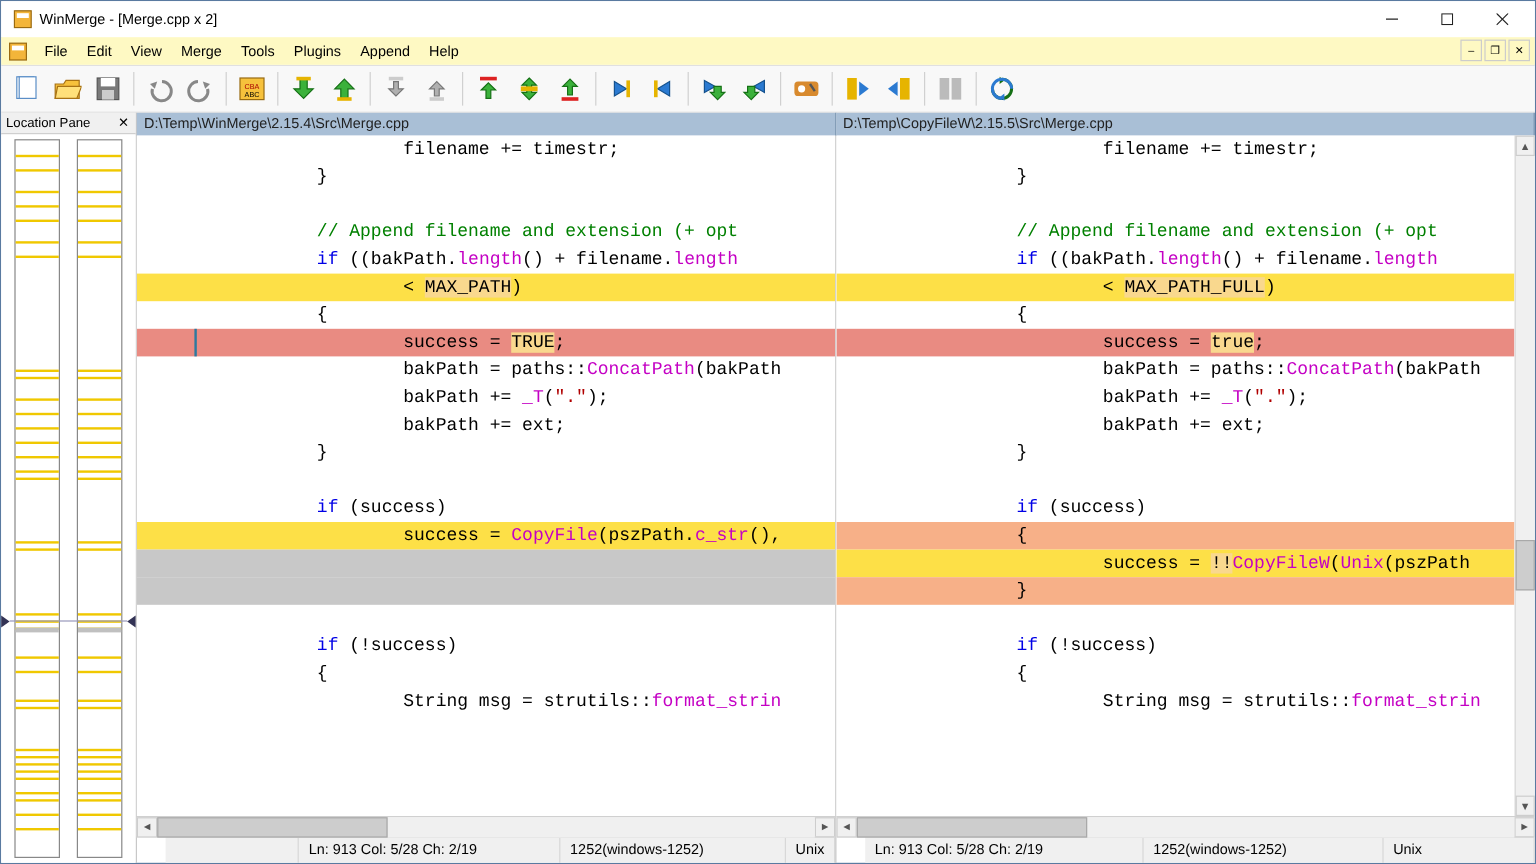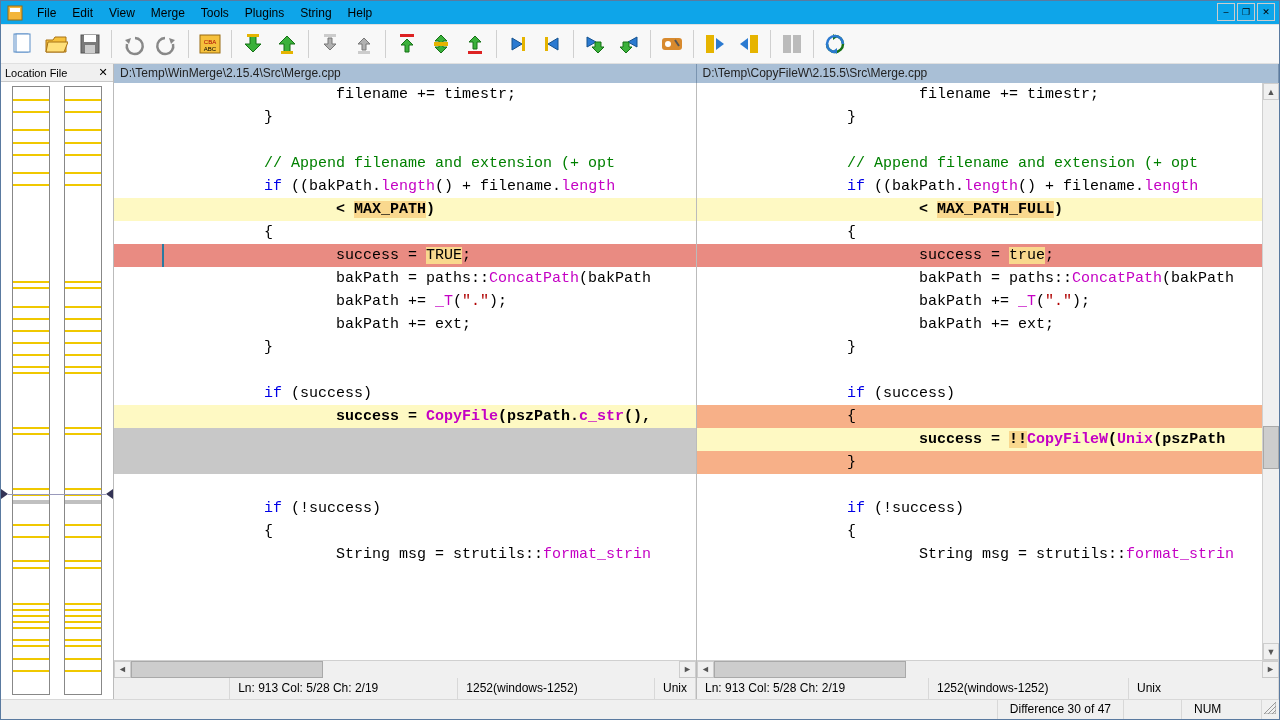--- a/index.html
+++ b/index.html
@@ -4,21 +4,21 @@
 <style>
 * { margin: 0; padding: 0; box-sizing: border-box; }
 body { font-family: "Segoe UI", Tahoma, sans-serif; font-size: 12px; background: #fff; overflow: hidden; }
 .window { width: 1280px; height: 720px; border: 1px solid #5a7aa0; display: flex; flex-direction: column; background: #fff; }
 .titlebar { height: 30px; display: flex; align-items: center; padding: 0 4px; background: #fff; }
 .titlebar .app-icon { width: 16px; height: 16px; margin: 0 6px; }
 .titlebar .title { flex: 1; font-size: 12px; }
 .titlebar .win-btns { display: flex; }
 .titlebar .win-btn { width: 46px; height: 30px; display: flex; align-items: center; justify-content: center; cursor: default; }
 .titlebar .win-btn svg { stroke: #222; }
-.menubar { height: 23px; display: flex; align-items: center; padding: 0 6px; background: #0ea5e9; position: relative; }
+.menubar { height: 23px; display: flex; align-items: center; padding: 0 6px; background: #fef9c3; position: relative; }
 .menubar .menu-item { padding: 3px 8px; cursor: default; }
 .menubar .mdi-btns { position: absolute; right: 4px; top: 2px; display: flex; gap: 2px; }
 .menubar .mdi-btn { width: 18px; height: 18px; border: 1px solid #ccc; display: flex; align-items: center; justify-content: center; font-size: 9px; }
 .toolbar { height: 40px; display: flex; align-items: center; padding: 2px 4px; gap: 0; background: #f8f8f8; border-top: 1px solid #e0e0e0; border-bottom: 1px solid #e0e0e0; }
 .toolbar .tb-btn { width: 32px; height: 32px; display: flex; align-items: center; justify-content: center; cursor: default; margin: 0 1px; }
 .toolbar .tb-sep { width: 1px; height: 28px; background: #d0d0d0; margin: 0 4px; }
 .tabbar { height: 23px; display: flex; align-items: flex-end; background: #f0f0f0; padding: 0 4px; }
 .tabbar .tab { padding: 3px 10px; border: 1px solid #b8b8b8; border-bottom: none; margin-right: 2px; background: #f6f6f6; display: flex; align-items: center; gap: 4px; font-size: 12px; border-radius: 3px 3px 0 0; }
 .tabbar .tab.active { background: #fff; }
 .tabbar .tab .tab-icon { width: 14px; height: 14px; }
@@ -38,68 +38,95 @@
 .lp-cursor .tri.r { border-right:7px solid #335; }
 
 .diff-area { flex: 1; display: flex; flex-direction: column; min-width: 0; }
 .file-headers { height: 19px; display: flex; }
 .file-headers .fh { flex: 1; background: #a9bfd6; color: #222; padding: 2px 6px; font-size: 12px; border-right: 1px solid #7a94b0; white-space: nowrap; overflow: hidden; }
 .panes { flex: 1; display: flex; min-height: 0; }
 .pane { flex: 1; display: flex; flex-direction: column; min-width: 0; border-right: 1px solid #bbb; position: relative; }
 .pane:last-child { border-right: none; }
 .code { flex: 1; overflow: hidden; font-family: Consolas, "Courier New", monospace; font-size: 15px; line-height: 23px; background: #fff; position: relative; }
 .code .line { white-space: pre; padding-left: 6px; height: 23px; }
-.code .bg-diff1 { background: #fef9c3; font-weight: bold; }
+.code .bg-diff1 { background: #fde047; }
 .code .bg-diff2 { background: #e98b82; }
 .code .bg-diff3 { background: #f7b088; }
 .code .bg-missing { background: #c8c8c8; }
 .code .bg-cur { position:relative; }
 .code .bg-cur::before { content:''; position:absolute; left:48px; top:0; bottom:0; width:2px; background:#2b7aa0; }
 .kw { color: #0000e6; }
 .str { color: #b00000; }
 .com { color: #008000; }
 .fn { color: #c400c4; }
 .ch { background: #f9d88e; }
 .hscroll { height: 17px; background: #f0f0f0; border-top: 1px solid #d0d0d0; display: flex; align-items: center; }
 .hscroll .arrow { width: 17px; height: 17px; background: #f0f0f0; border: 1px solid #cdcdcd; display:flex; align-items:center; justify-content:center; color:#555; font-size:9px; }
 .hscroll .track { flex: 1; height: 17px; background: #f0f0f0; position: relative; }
 .hscroll .thumb { position: absolute; top: 0; bottom: 0; background: #cdcdcd; border: 1px solid #a9a9a9; }
 .vscroll-outer { width: 17px; background: #f0f0f0; border-left: 1px solid #d0d0d0; display:flex; flex-direction:column; }
 .vscroll-outer .arrow { height:17px; border:1px solid #cdcdcd; display:flex; align-items:center; justify-content:center; font-size:9px; color:#555;}
 .vscroll-outer .track { flex:1; position:relative; }
 .vscroll-outer .thumb { position:absolute; left:0; right:0; background:#cdcdcd; border:1px solid #a9a9a9; }
 
-.statusbar { height: 22px; display: flex; background: #f0f0f0; border-top: 1px solid #c8c8c8; font-size: 12px; }
+.statusbar { height: 22px; display: flex; background: #f0f0f0; border-top: 1px solid #c8c8c8; font-size: 12px; margin-left: 24px; }
 .statusbar .cell { padding: 3px 8px; border-right: 1px solid #d8d8d8; white-space: nowrap; }
 .statusbar .cell.grow { flex: 1; }
 .statusbar2 { height: 20px; display: flex; background: #f0f0f0; border-top: 1px solid #d8d8d8; font-size: 12px; }
 .statusbar2 .spacer { flex: 1; }
 .statusbar2 .cell { padding: 2px 12px; border-left: 1px solid #d8d8d8; }
 svg { display: block; }
 </style>
 </head>
 <body>
 
 <div class="window">
+  <div class="titlebar">
+    <span class="app-icon">
+      <svg width="16" height="16">
+          <rect x="1" y="1" width="14" height="14" fill="#f3b53a" stroke="#9a6a10"></rect>
+          <rect x="3" y="3" width="10" height="4" fill="#fff"></rect>
+        </svg>
+    </span>
+    <span class="title">WinMerge - [Merge.cpp x 2]</span>
+    <div class="win-btns">
+      <div class="win-btn">
+          <svg width="10" height="10">
+            <line x1="0" y1="5" x2="10" y2="5" stroke-width="1"></line>
+          </svg>
+        </div>
+      <div class="win-btn">
+          <svg width="10" height="10">
+            <rect x="0.5" y="0.5" width="9" height="9" fill="none" stroke-width="1"></rect>
+          </svg>
+        </div>
+      <div class="win-btn">
+          <svg width="10" height="10">
+            <line x1="0" y1="0" x2="10" y2="10" stroke-width="1"></line>
+            <line x1="10" y1="0" x2="0" y2="10" stroke-width="1"></line>
+          </svg>
+        </div>
+    </div>
+  </div>
 
   <div class="menubar">
     <span class="app-icon" style="width:16px;height:16px;margin-right:6px">
       <svg width="16" height="16">
           <rect x="1" y="1" width="14" height="14" fill="#f3b53a" stroke="#9a6a10"></rect>
           <rect x="3" y="3" width="10" height="4" fill="#fff"></rect>
         </svg>
     </span>
     <div id="menus" style="display:flex">
         <span class="menu-item">File</span>
         <span class="menu-item">Edit</span>
         <span class="menu-item">View</span>
         <span class="menu-item">Merge</span>
         <span class="menu-item">Tools</span>
         <span class="menu-item">Plugins</span>
-        <span class="menu-item">String</span>
+        <span class="menu-item">Append</span>
         <span class="menu-item">Help</span>
       </div>
     <div class="mdi-btns">
       <div class="mdi-btn">–</div>
       <div class="mdi-btn">❐</div>
       <div class="mdi-btn">✕</div>
     </div>
   </div>
 
   <div class="toolbar">
@@ -250,21 +277,21 @@
           <path d="M12 20 A8 8 0 1 1 20 12" fill="none" stroke="#2b7ad1" stroke-width="2.5"></path>
           <path d="M14 22 L10 19 L14 16 Z" fill="#2b7ad1"></path>
         </svg>
       </div>
   </div>
 
 
   <div class="content">
     <div class="location-pane">
       <div class="lp-header">
-        <span>Location File</span>
+        <span>Location Pane</span>
         <span class="close">✕</span>
       </div>
       <div class="lp-body">
         <div class="lp-col" id="lpc1">
             <div class="lp-mark y" style="top: 2%;"></div>
             <div class="lp-mark y" style="top: 4%;"></div>
             <div class="lp-mark y" style="top: 7%;"></div>
             <div class="lp-mark y" style="top: 9%;"></div>
             <div class="lp-mark y" style="top: 11%;"></div>
             <div class="lp-mark y" style="top: 14%;"></div>
@@ -430,26 +457,13 @@
           <div class="statusbar">
             <div class="cell" style="width:232px">Ln: 913  Col: 5/28  Ch: 2/19</div>
             <div class="cell" style="width:200px">1252(windows-1252)</div>
             <div class="cell grow">Unix</div>
           </div>
         </div>
       </div>
     </div>
   </div>
 
-  <div class="statusbar2">
-    <div class="spacer"></div>
-    <div class="cell">Difference 30 of 47</div>
-    <div class="cell" style="width:58px"></div>
-    <div class="cell" style="width:80px">NUM</div>
-    <div class="cell" style="width:18px;padding:2px">
-        <svg width="12" height="12">
-          <path d="M12 0 L12 12 L0 12 Z" fill="none" stroke="#999"></path>
-          <line x1="4" y1="12" x2="12" y2="4" stroke="#999"></line>
-          <line x1="8" y1="12" x2="12" y2="8" stroke="#999"></line>
-        </svg>
-      </div>
-  </div>
 </div>
 
 </body></html>

